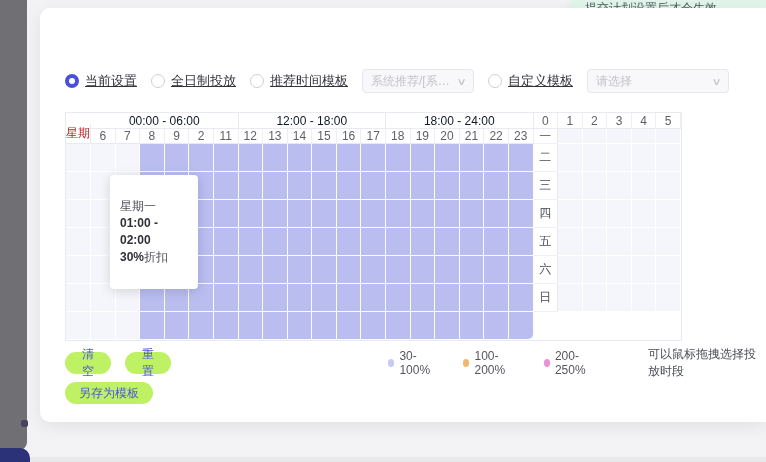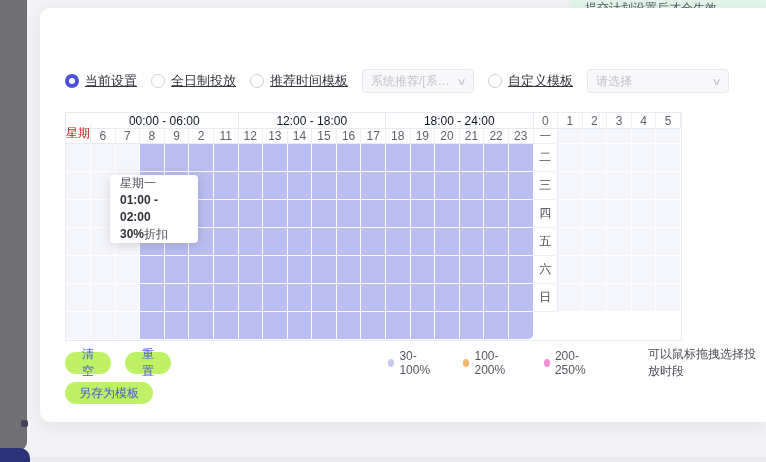--- a/index.html
+++ b/index.html
@@ -41,21 +41,21 @@
   .c-corner { grid-row:1 / span 2; grid-column:1; display:flex; align-items:center; justify-content:center; font-size:12px; color:#b91c1c; border-right:1px solid #e9eaf1; border-bottom:1px solid #e9eaf1;margin-top:11px; }
   .c-group { grid-column:span 6; display:flex; align-items:center; justify-content:center; font-size:12px; color:#0f172a; border-right:1px solid #e9eaf1; border-bottom:1px solid #e9eaf1; }
   .c-group:nth-of-type(5) { border-right:none; }
   .c-hour { display:flex; align-items:center; justify-content:center; font-size:12px; color:#5f6168; border-right:1px solid #eeeff4; border-bottom:1px solid #e9eaf1; }
   .c-day { display:flex; align-items:center; justify-content:center; font-size:12px; color:#4a4c55; border-right:1px solid #e9eaf1; border-bottom:1px solid #eef0f6; background:#fff; cursor:pointer; }
   .c-cell { background:#f5f5fc; border-right:1px solid rgba(255,255,255,.95); border-bottom:1px solid rgba(255,255,255,.95); cursor:pointer; }
   .c-cell.sel { background:#b9bdf0; }
   .c-cell.corner-br { border-radius:0 0 6px 0; }
 
   
-  .tooltip { position:absolute; left:70px; top:167px; width:88px; background:#fff; border-radius:4px; box-shadow:0 2px 12px rgba(0,0,0,.15); padding:0 10px; font-size:12px; line-height:17px; color:#4b4b55; z-index:5; }
+  .tooltip { position:absolute; left:70px; top:167px; width:88px; background:#fff; border-radius:4px; box-shadow:0 2px 12px rgba(0,0,0,.15); padding:23px 10px; font-size:12px; line-height:17px; color:#4b4b55; z-index:5; }
   .tooltip .strong { color:#2f3038; font-weight:bold; }
 
   
   .pill { position:absolute; height:22px; border:none; border-radius:12px; background:#bef264; color:#4f56d9; font-size:12px; font-family:inherit; display:flex; align-items:center; justify-content:center; cursor:pointer; padding:0 14px; }
   .btn-clear { left:25px; top:344px; width:46px; }
   .btn-reset { left:85px; top:344px; width:46px; }
   .btn-save  { left:25px; top:374px; }
 
   .legend { position:absolute; left:348px; top:344px; height:22px; display:flex; align-items:center; gap:25px; font-size:12px; color:#55565e; }
   .legend-item { display:flex; align-items:center; gap:5px; }

